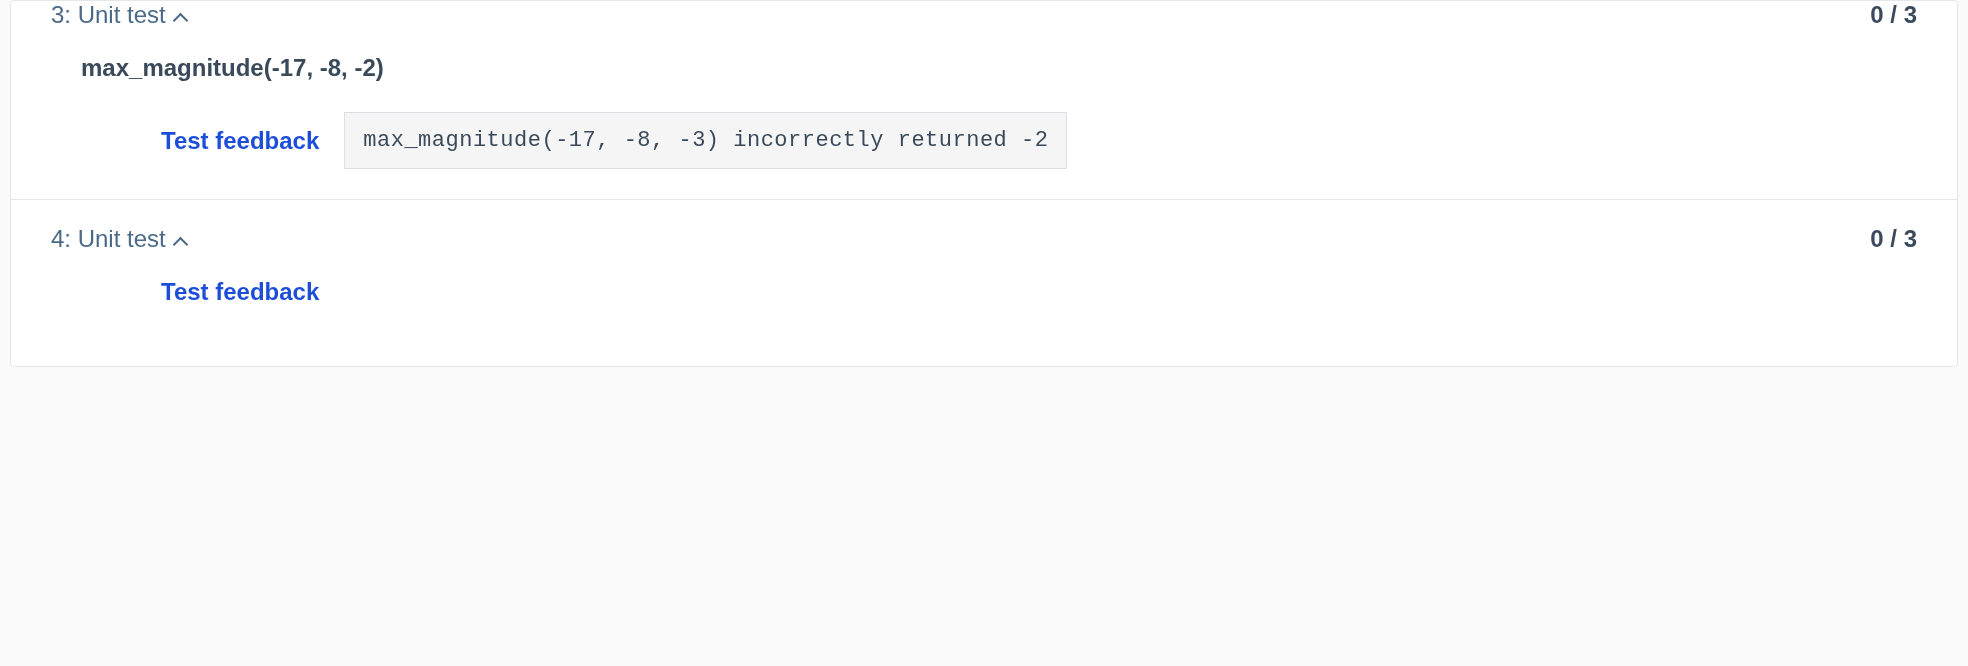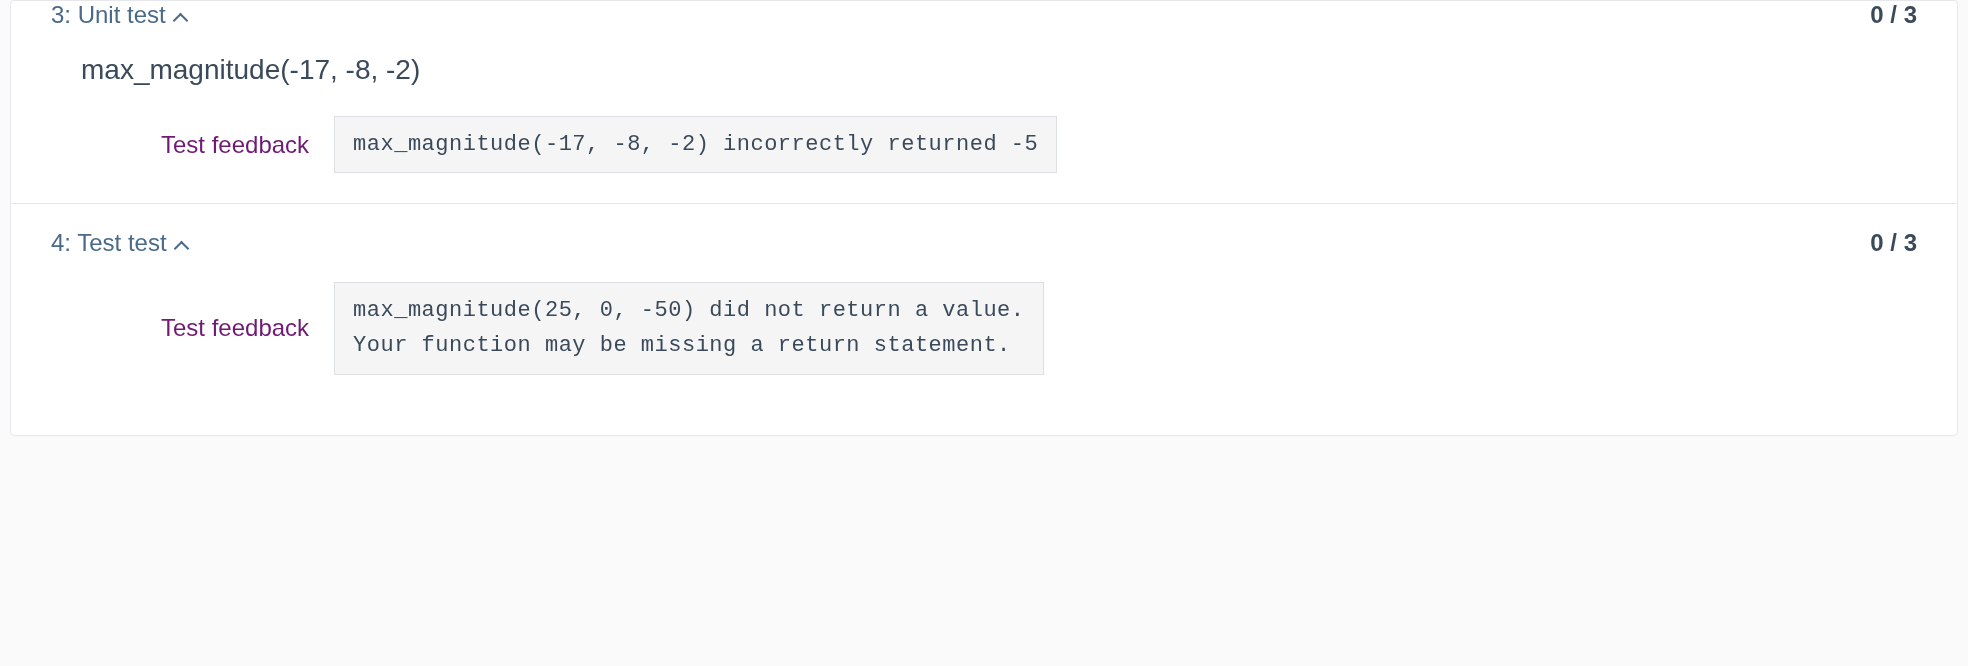--- a/index.html
+++ b/index.html
@@ -56,35 +56,35 @@
       top: 3px;
       left: 1px;
     }
     .score {
       color: #3a4a5a;
       font-size: 24px;
       font-weight: 700;
     }
     .call-line {
       color: #3a4a5a;
-      font-size: 28px;
-      font-weight: 400;
+      font-size: 24px;
+      font-weight: 700;
       margin-left: 30px;
       margin-bottom: 30px;
     }
     .feedback-row {
       display: flex;
       align-items: center;
       gap: 25px;
       margin-left: 110px;
     }
     .feedback-label {
-      color: #701a75;
+      color: #1d4ed8;
       font-size: 24px;
-      font-weight: 400;
+      font-weight: 700;
       flex: 0 0 auto;
     }
     .feedback-box {
       background: #f5f5f5;
       border: 1px solid #dcdfe3;
       padding: 10px 18px;
       font-family: "Courier New", Courier, monospace;
       font-size: 22px;
       color: #3a4a5a;
       line-height: 1.6;
@@ -101,32 +101,30 @@
     <div class="test-header">
       <div class="test-title">
         <span>3: Unit test</span>
         <span class="chevron"></span>
       </div>
       <div class="score">0 / 3</div>
     </div>
     <div class="call-line">max_magnitude(-17, -8, -2)</div>
     <div class="feedback-row">
       <div class="feedback-label">Test feedback</div>
-      <div class="feedback-box">max_magnitude(-17, -8, -2) incorrectly returned -5</div>
+      <div class="feedback-box">max_magnitude(-17, -8, -3) incorrectly returned -2</div>
     </div>
   </div>
 
   <div class="test-block">
     <div class="test-header">
       <div class="test-title">
-        <span>4: Test test</span>
+        <span>4: Unit test</span>
         <span class="chevron"></span>
       </div>
       <div class="score">0 / 3</div>
     </div>
     <div class="feedback-row">
       <div class="feedback-label">Test feedback</div>
-      <div class="feedback-box">max_magnitude(25, 0, -50) did not return a value.
-Your function may be missing a return statement.</div>
     </div>
   </div>
 
 </div>
 
 </body></html>

